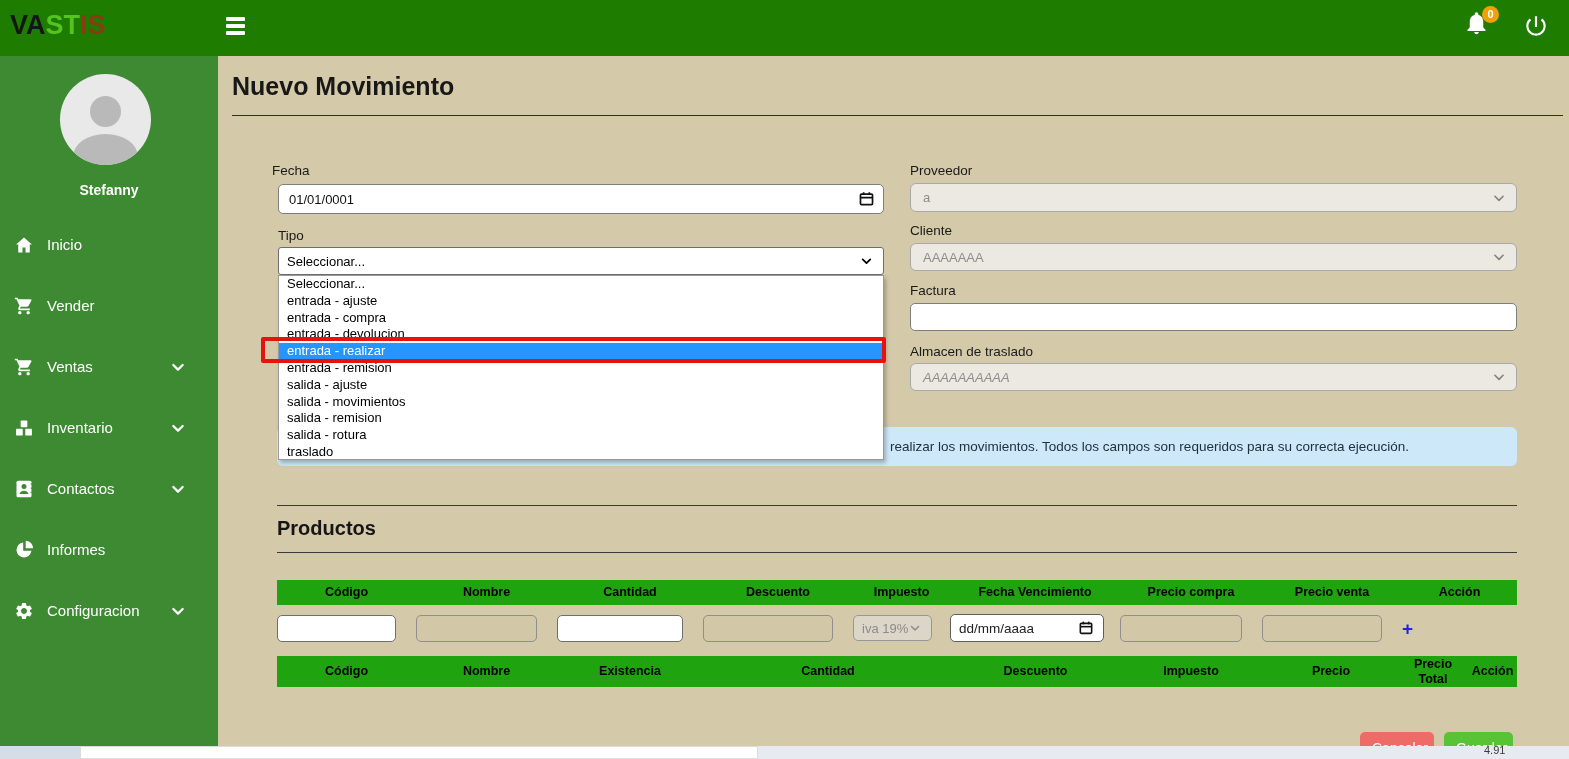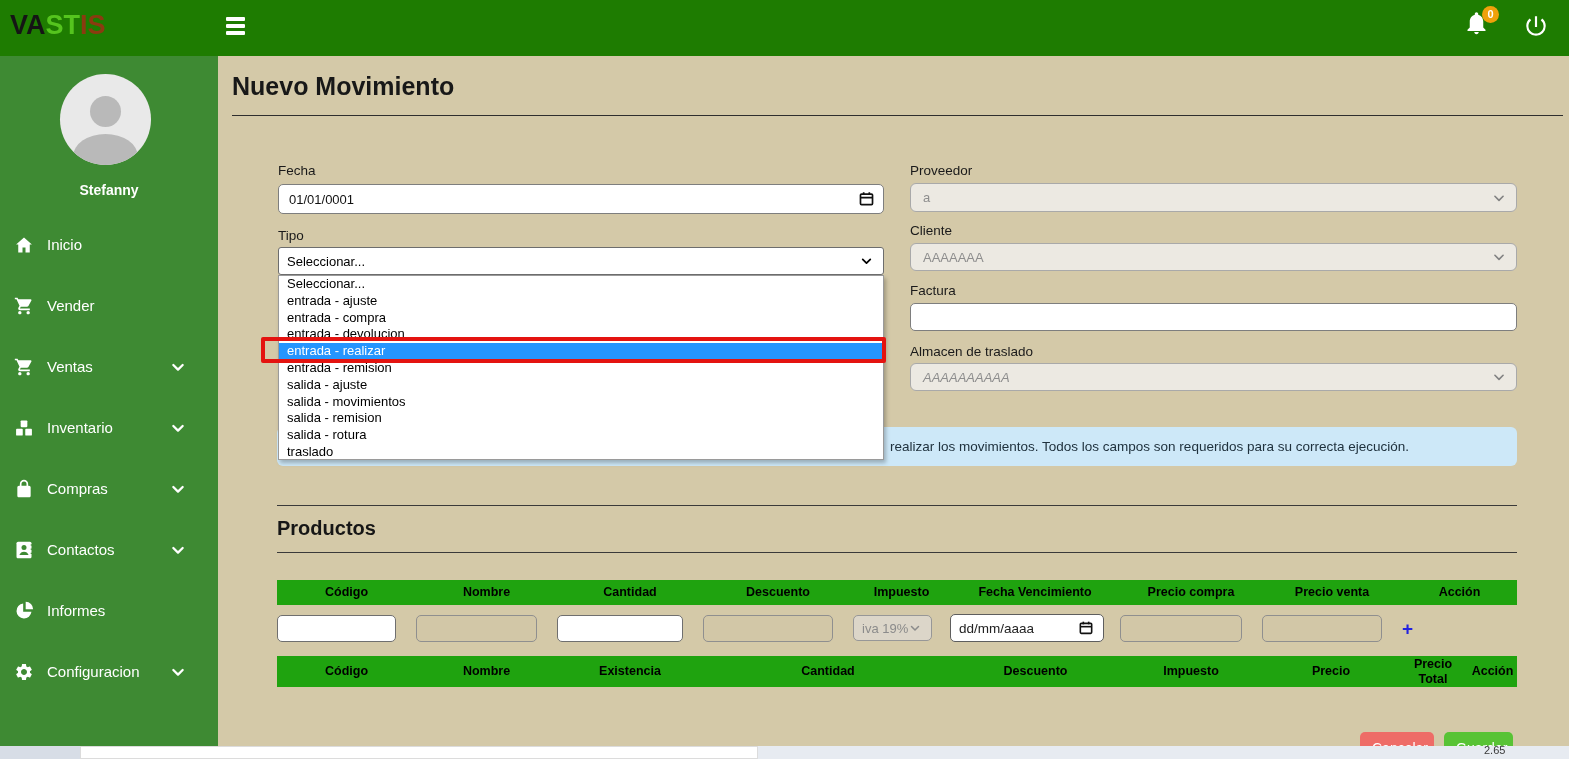--- a/index.html
+++ b/index.html
@@ -159,29 +159,20 @@
                 <rect x="8" y="3" width="8" height="8" rx="1"></rect>
               </g>
             </svg></span>
           <span class="nav-label">Inventario</span>
           <span class="nav-chevron"><svg width="16" height="16" viewBox="0 0 24 24">
               <path d="M5 9l7 7 7-7" fill="none" stroke="#fff" stroke-width="3.4" stroke-linecap="round" stroke-linejoin="round"></path>
             </svg></span>
         </div>
         <div class="nav-item">
           <span class="nav-icon"><svg width="20" height="20" viewBox="0 0 24 24">
-              <path fill="#fff" d="M18 8h-1V6a5 5 0 0 0-10 0v2H6c-1.1 0-2 .9-2 2v10c0 1.1.9 2 2 2h12c1.1 0 2-.9 2-2V10c0-1.1-.9-2-2-2zM9 6a3 3 0 0 1 6 0v2H9V6z"></path>
-            </svg></span>
-          <span class="nav-label">Compras</span>
-          <span class="nav-chevron"><svg width="16" height="16" viewBox="0 0 24 24">
-              <path d="M5 9l7 7 7-7" fill="none" stroke="#fff" stroke-width="3.4" stroke-linecap="round" stroke-linejoin="round"></path>
-            </svg></span>
-        </div>
-        <div class="nav-item">
-          <span class="nav-icon"><svg width="20" height="20" viewBox="0 0 24 24">
               <path fill="#fff" d="M5 2h14c1.1 0 2 .9 2 2v16c0 1.1-.9 2-2 2H5c-1.1 0-2-.9-2-2V4c0-1.1.9-2 2-2z"></path>
               <circle cx="12" cy="9" r="3" fill="#3e8a33"></circle>
               <path d="M6.5 18c.8-2.6 3-4 5.5-4s4.7 1.4 5.5 4z" fill="#3e8a33"></path>
               <g stroke="#3e8a33" stroke-width="1.4">
                 <line x1="20" y1="6" x2="22" y2="6"></line>
                 <line x1="20" y1="11" x2="22" y2="11"></line>
                 <line x1="20" y1="16" x2="22" y2="16"></line>
               </g>
             </svg></span>
           <span class="nav-label">Contactos</span>
@@ -204,21 +195,21 @@
           <span class="nav-chevron"><svg width="16" height="16" viewBox="0 0 24 24">
               <path d="M5 9l7 7 7-7" fill="none" stroke="#fff" stroke-width="3.4" stroke-linecap="round" stroke-linejoin="round"></path>
             </svg></span>
         </div>
       </div>
   </div>
 
   <div class="page-title">Nuevo Movimiento</div>
   <div class="title-hr"></div>
 
-  <div class="field-label" style="left:278px; top:163px;">Fecha</div>
+  <div class="field-label" style="left:272px; top:163px;">Fecha</div>
   <div class="date-wrap" style="left:278px; top:184px; width:606px; height:30px;">
     <input class="input-white" type="text" value="01/01/0001" style="">
     <svg class="cal-icon" width="17" height="17" viewBox="0 0 24 24">
       <rect x="3.5" y="5" width="17" height="15" rx="1.5" fill="none" stroke="#111" stroke-width="2.4"></rect>
       <line x1="3.5" y1="10" x2="20.5" y2="10" stroke="#111" stroke-width="2.4"></line>
       <line x1="8" y1="2.5" x2="8" y2="6.5" stroke="#111" stroke-width="2.4"></line>
       <line x1="16" y1="2.5" x2="16" y2="6.5" stroke="#111" stroke-width="2.4"></line>
     </svg>
   </div>
 
@@ -339,20 +330,20 @@
       <div class="th-cell" style="width: 250px;">Cantidad</div>
       <div class="th-cell" style="width: 165px;">Descuento</div>
       <div class="th-cell" style="width: 146px;">Impuesto</div>
       <div class="th-cell" style="width: 134px;">Precio</div>
       <div class="th-cell" style="width: 70px;">Precio Total</div>
       <div class="th-cell" style="width: 49px;">Acción</div>
     </div>
 
   <button class="btn btn-cancel">Cancelar</button>
   <button class="btn btn-save">Guardar</button>
-  <div class="status-mini">2.65</div>
+  <div class="status-mini">4.91</div>
 
   <div class="hscroll">
     <div class="hscroll-corner"></div>
     <div class="hscroll-thumb"></div>
   </div>
 
 </div>
 
 </body></html>

